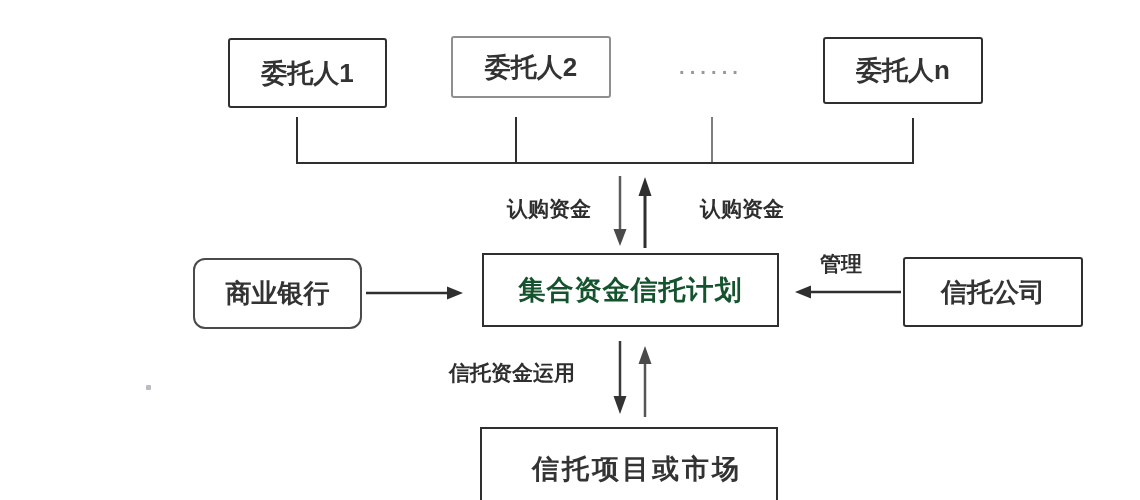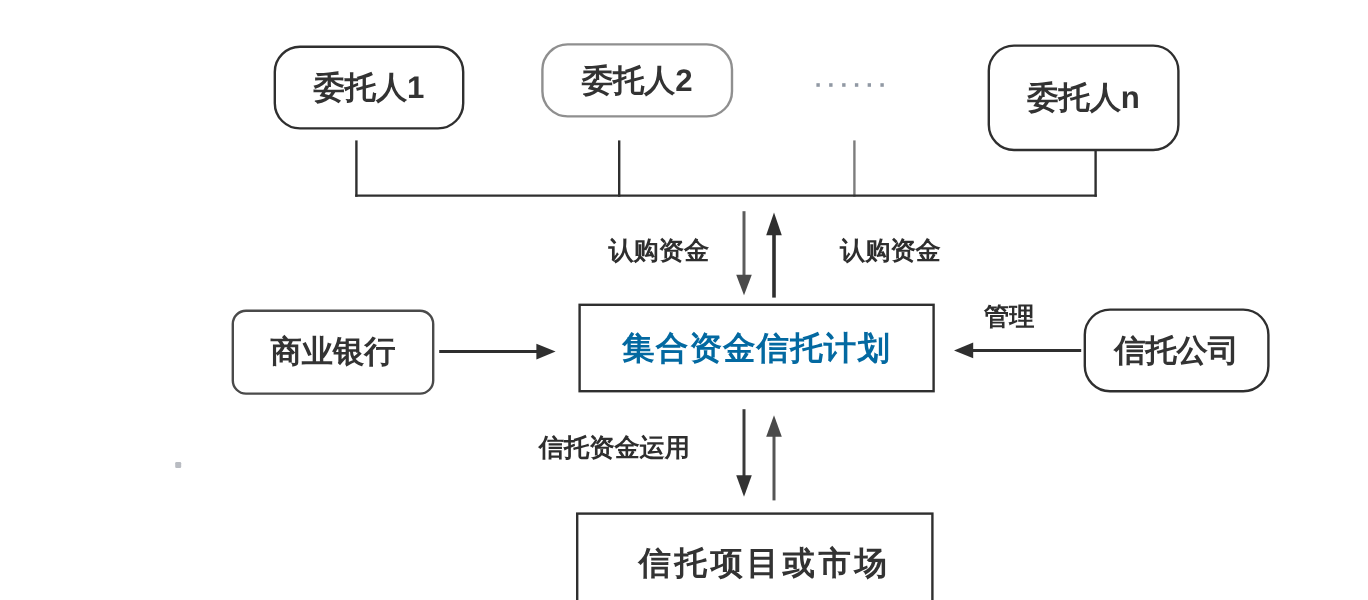--- a/index.html
+++ b/index.html
@@ -29,21 +29,21 @@
     justify-content: center;
     background: #ffffff;
     border: 2px solid #2f2f2f;
     font-weight: bold;
     font-size: 26px;
     color: #333333;
     white-space: nowrap;
     box-sizing: border-box;
   }
   .rounded {
-    border-radius: 22px;
+    border-radius: 3px;
   }
   .light-border {
     border-color: #8f8f8f;
   }
   .soft-border {
     border-color: #4a4a4a;
     text-align: center;
   }
   .flow-label {
     position: absolute;
@@ -57,21 +57,21 @@
     position: absolute;
     transform: translate(-50%, -50%);
     font-weight: bold;
     font-size: 20px;
     letter-spacing: 4px;
     color: #9199a4;
     white-space: nowrap;
   }
   .center-text {
     letter-spacing: 1px;
-    color: #0369a1;
+    color: #14532d;
   }
   .bottom-text {
     letter-spacing: 3px;
     margin-left: 16px;
   }
   .speck {
     position: absolute;
     width: 5px;
     height: 5px;
     background: #b9bcc2;
@@ -127,39 +127,39 @@
   <div class="box rounded" style="left:228px; top:38px; width:159px; height:70px;">
     <span>委托人1</span>
   </div>
 
   <div class="box rounded light-border" style="left:451px; top:36px; width:160px; height:62px;">
     <span>委托人2</span>
   </div>
 
   <div class="ellipsis" style="left:711px; top:72px;">······</div>
 
-  <div class="box rounded" style="left:823px; top:37px; width:160px; height:89px;">
+  <div class="box rounded" style="left:823px; top:37px; width:160px; height:67px;">
     <span>委托人n</span>
   </div>
 
   <div class="flow-label" style="left:549px; top:209px;">认购资金</div>
   <div class="flow-label" style="left:742px; top:209px;">认购资金</div>
 
   <div class="box rounded soft-border" style="left:193px; top:258px; width:169px; height:71px; border-radius:12px;">
     <span>商业银行</span>
   </div>
 
 
   <div class="box" style="left:482px; top:253px; width:297px; height:74px; font-size:27px;">
     <span class="center-text">集合资金信托计划</span>
   </div>
 
   <div class="flow-label" style="left:841px; top:264px;text-align:right;">管理</div>
 
-  <div class="box rounded" style="left:903px; top:257px; width:155px; height:70px;">
+  <div class="box rounded" style="left:903px; top:257px; width:180px; height:70px;">
     <span>信托公司</span>
   </div>
 
   <div class="flow-label" style="left:512px; top:373px;text-align:center;">信托资金运用</div>
 
   <div class="box" style="left:480px; top:427px; width:298px; height:85px; font-size:27px; align-items:flex-start; padding-top:22px;">
     <span class="bottom-text">信托项目或市场</span>
   </div>
 
   <div class="speck" style="left:146px; top:385px;"></div>

